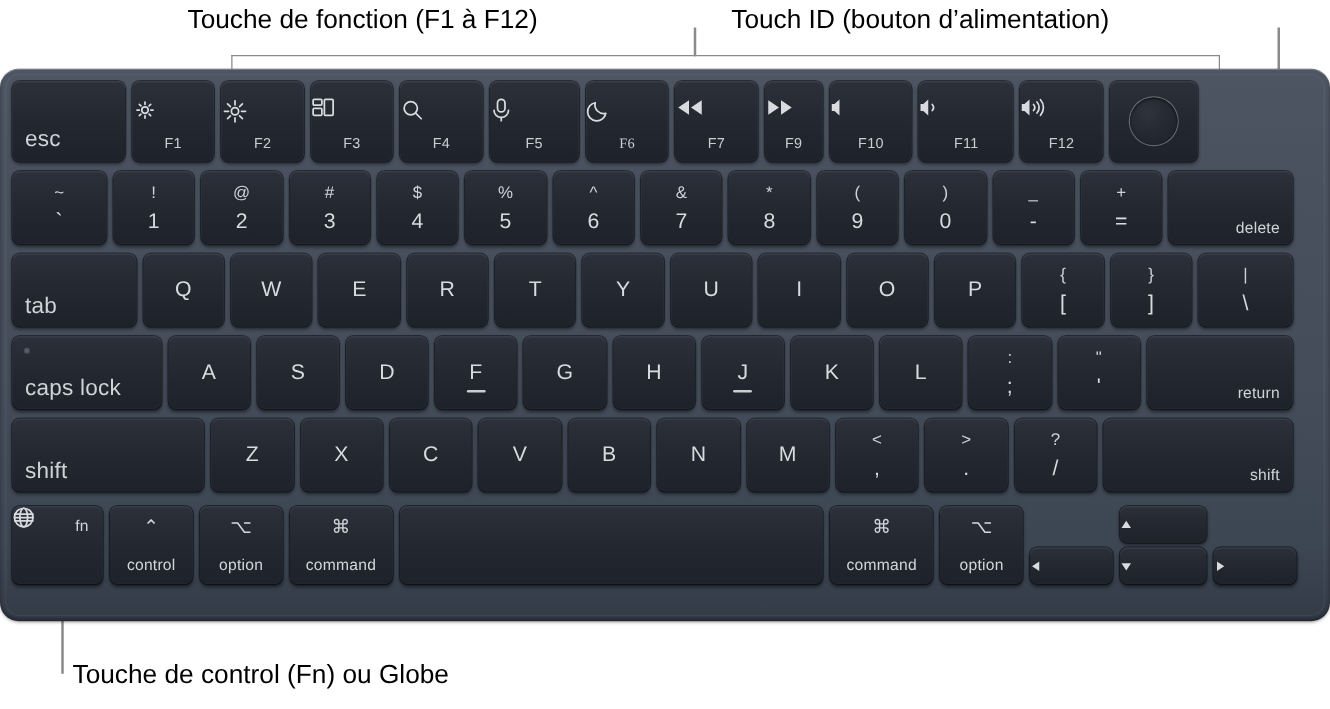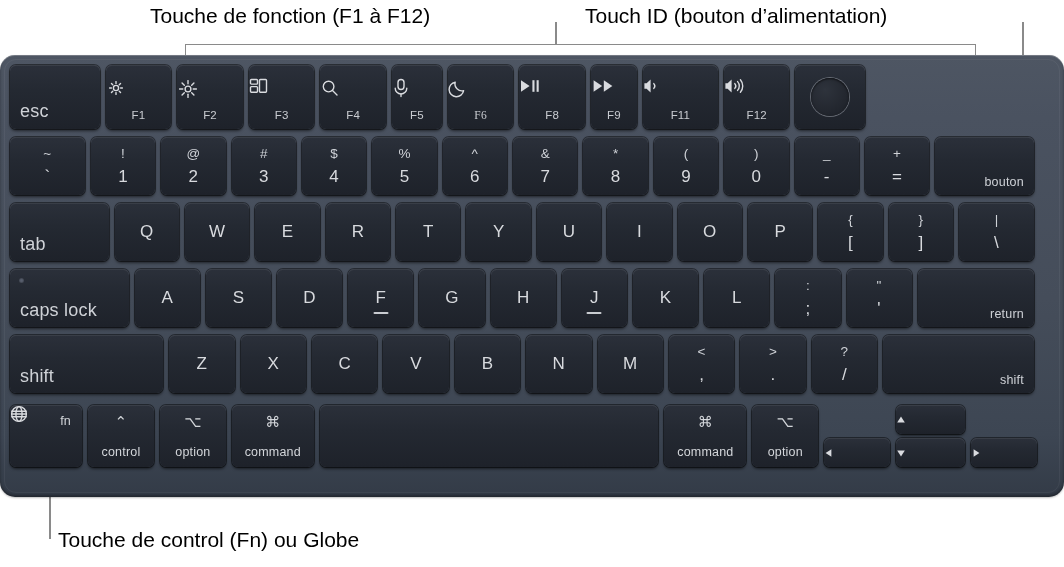--- a/index.html
+++ b/index.html
@@ -162,56 +162,63 @@
         </div>
         <div class="key" style="width: 65.5468px; margin-left: 6px;">
           <span class="lbl c-ico">
             <svg width="20" height="20" viewBox="0 0 20 20">
               <circle class="ic" cx="8.6" cy="8.6" r="5.3"></circle>
               <line class="ic" x1="12.5" y1="12.5" x2="17" y2="17"></line>
             </svg>
           </span>
           <span class="lbl c-fnum">F4</span>
         </div>
-        <div class="key" style="width: 50px; margin-left: 6px;">
+        <div class="key" style="width: 71px; margin-left: 6px;">
           <span class="lbl c-ico">
             <svg width="18" height="20" viewBox="0 0 18 20">
               <rect class="ic" x="6" y="1.5" width="6" height="10" rx="3"></rect>
               <path class="ic" d="M3.2 10.2a5.8 5.8 0 0 0 11.6 0"></path>
               <line class="ic" x1="9" y1="16" x2="9" y2="18.5"></line>
             </svg>
           </span>
           <span class="lbl c-fnum">F5</span>
         </div>
         <div class="key" style="width: 65.5468px; margin-left: 6px; font-family: Liberation Serif, serif;">
           <span class="lbl c-ico">
             <svg width="20" height="20" viewBox="0 0 20 20">
               <path class="ic" d="M15.6 12.6A6.9 6.9 0 0 1 7.2 4.2a7.3 7.3 0 1 0 8.4 8.4z"></path>
             </svg>
           </span>
           <span class="lbl c-fnum">F6</span>
         </div>
         <div class="key" style="width: 65.5468px; margin-left: 6px;">
           <span class="lbl c-ico">
-            <svg width="22" height="16" viewBox="0 0 22 16">
-              <path class="icf" d="M2 2.2v11.6L10.6 8z"></path>
-              <rect class="icf" x="13.4" y="2.2" width="2.1" height="11.6"></rect>
-              <rect class="icf" x="17.6" y="2.2" width="2.1" height="11.6"></rect>
-            </svg>
-          </span>
-          <span class="lbl c-fnum">F8</span>
+            <svg width="24" height="16" viewBox="0 0 24 16">
+              <path class="icf" d="M11.2 2.2v11.6L2.6 8z"></path>
+              <path class="icf" d="M21.4 2.2v11.6L12.8 8z"></path>
+            </svg>
+          </span>
+          <span class="lbl c-fnum">F7</span>
         </div>
         <div class="key" style="width: 46px; margin-left: 6px;">
           <span class="lbl c-ico">
             <svg width="24" height="16" viewBox="0 0 24 16">
               <path class="icf" d="M2.6 2.2v11.6L11.2 8z"></path>
               <path class="icf" d="M12.8 2.2v11.6L21.4 8z"></path>
             </svg>
           </span>
           <span class="lbl c-fnum">F9</span>
+        </div>
+        <div class="key" style="width: 65.5468px; margin-left: 6px;">
+          <span class="lbl c-ico">
+            <svg width="14" height="16" viewBox="0 0 14 16">
+              <path class="icf" d="M7.6 1.6 3.6 5.2H1.4v5.6h2.2l4 3.6z"></path>
+            </svg>
+          </span>
+          <span class="lbl c-fnum">F10</span>
         </div>
         <div class="key" style="width: 75px; margin-left: 6px;">
           <span class="lbl c-ico">
             <svg width="19" height="16" viewBox="0 0 19 16">
               <path class="icf" d="M7.6 1.6 3.6 5.2H1.4v5.6h2.2l4 3.6z"></path>
               <path class="ic" d="M10.8 5.6a3.6 3.6 0 0 1 0 4.8"></path>
             </svg>
           </span>
           <span class="lbl c-fnum">F11</span>
         </div>
@@ -277,21 +284,21 @@
         </div>
         <div class="key" style="width: 64.3814px; margin-left: 6px;">
           <span class="lbl c-up">_</span>
           <span class="lbl c-lo">-</span>
         </div>
         <div class="key" style="width: 64.3814px; margin-left: 6px;">
           <span class="lbl c-up">+</span>
           <span class="lbl c-lo">=</span>
         </div>
         <div class="key" style="width: 98.6021px; margin-left: 6px;">
-          <span class="lbl c-br">bouton</span>
+          <span class="lbl c-br">delete</span>
         </div>
       </div>
       <div class="krow" style="top: 140px; height: 58px;">
         <div class="key" style="width: 98.6021px;">
           <span class="lbl c-bl">tab</span>
         </div>
         <div class="key" style="width: 64.3814px; margin-left: 6px;">
           <span class="lbl c-mid">Q</span>
         </div>
         <div class="key" style="width: 64.3814px; margin-left: 6px;">

